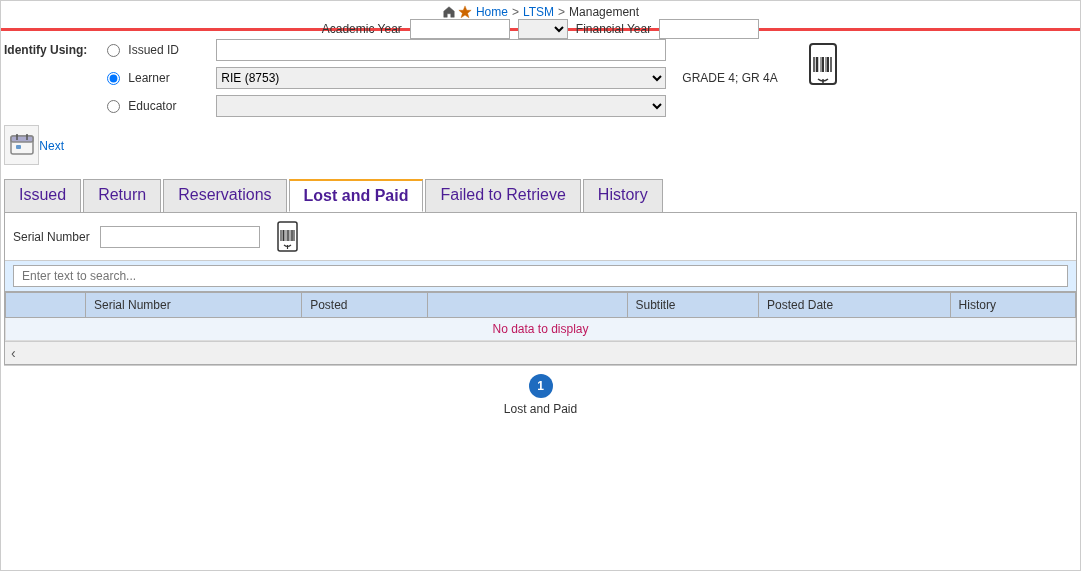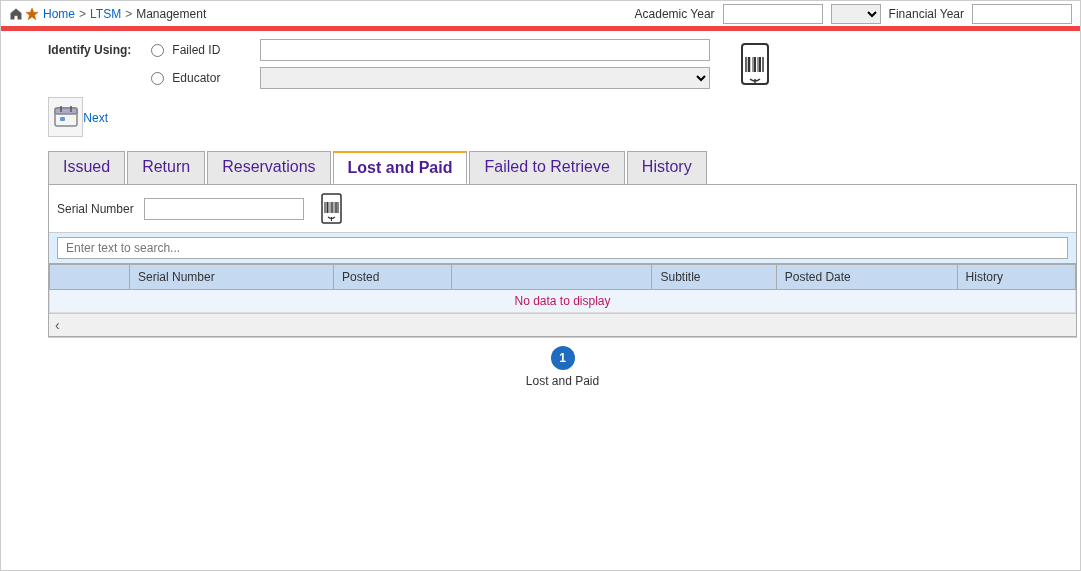--- a/index.html
+++ b/index.html
@@ -4,22 +4,23 @@
   <style>
     * { box-sizing: border-box; margin: 0; padding: 0; }
     body { font-family: Arial, sans-serif; font-size: 12px; background: #fff; color: #333; }
 
     
     .top-nav {
       display: flex;
       align-items: center;
       padding: 4px 8px;
       background: #fff;
-      border-bottom: 5px solid #ef4444;
+      border-bottom: 3px solid #ef4444;
       height: 30px;
+      flex-direction: column;
     }
     .top-nav .breadcrumb {
       display: flex;
       align-items: center;
       gap: 4px;
       flex: 1;
     }
     .top-nav .breadcrumb a {
       color: #0066cc;
       text-decoration: none;
@@ -46,21 +47,20 @@
     .top-nav select {
       border: 1px solid #aaa;
       height: 20px;
       font-size: 11px;
       width: 50px;
     }
 
     
     .main-content {
       padding: 8px 3px;
-      margin-left: 44px;
     }
 
     
     .identify-section {
       display: flex;
       align-items: flex-start;
       margin-bottom: 8px;
     }
     .identify-label {
       font-weight: bold;
@@ -331,24 +331,32 @@
 
   <div class="main-content">
 
     <div class="identify-section">
       <div class="identify-label">Identify Using:</div>
       <div style="display:flex; align-items:flex-start;">
         <div class="identify-fields">
 
           <div class="identify-row">
             <input type="radio" name="identify" style="">
-            <label>Failed ID</label>
+            <label>Issued ID</label>
             <input type="text" value="" style="">
           </div>
 
+          <div class="identify-row">
+            <input type="radio" name="identify" checked="" style="">
+            <label>Learner</label>
+            <select>
+              <option>RIE (8753)</option>
+            </select>
+            <span class="grade-label">GRADE 4; GR 4A</span>
+          </div>
 
           <div class="identify-row">
             <input type="radio" name="identify" style="">
             <label>Educator</label>
             <select>
               <option></option>
             </select>
           </div>
         </div>
 

